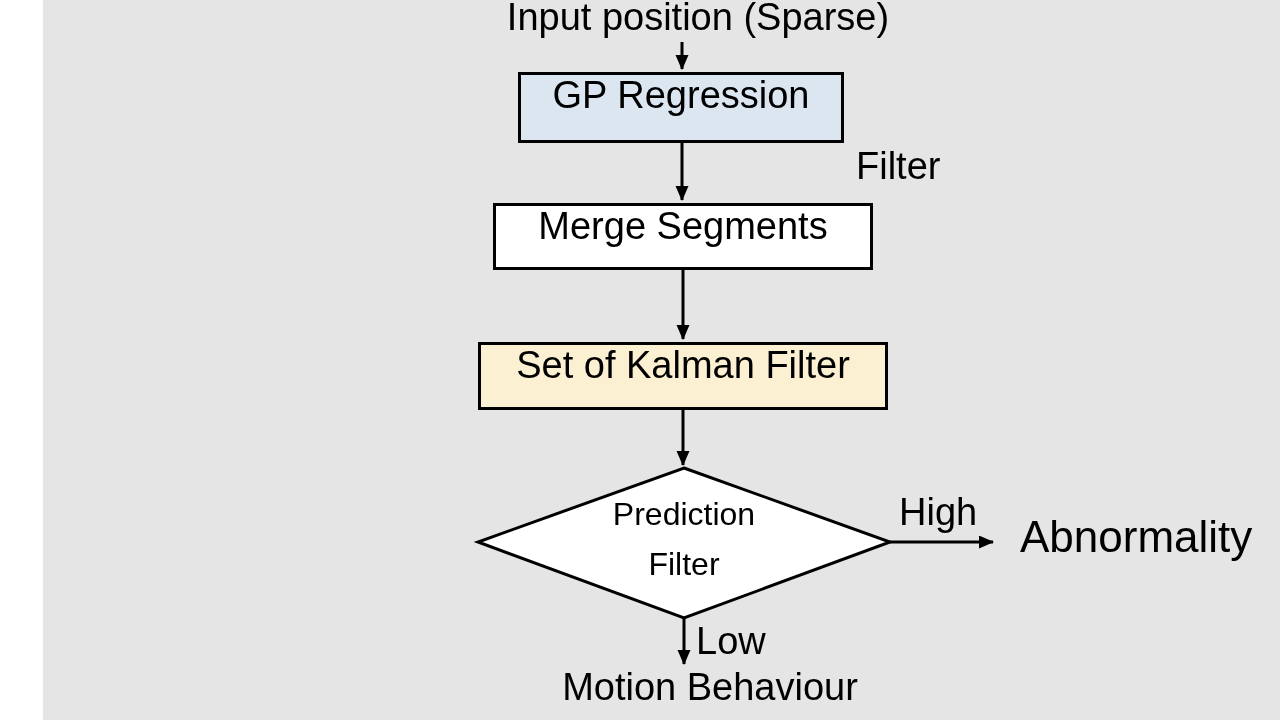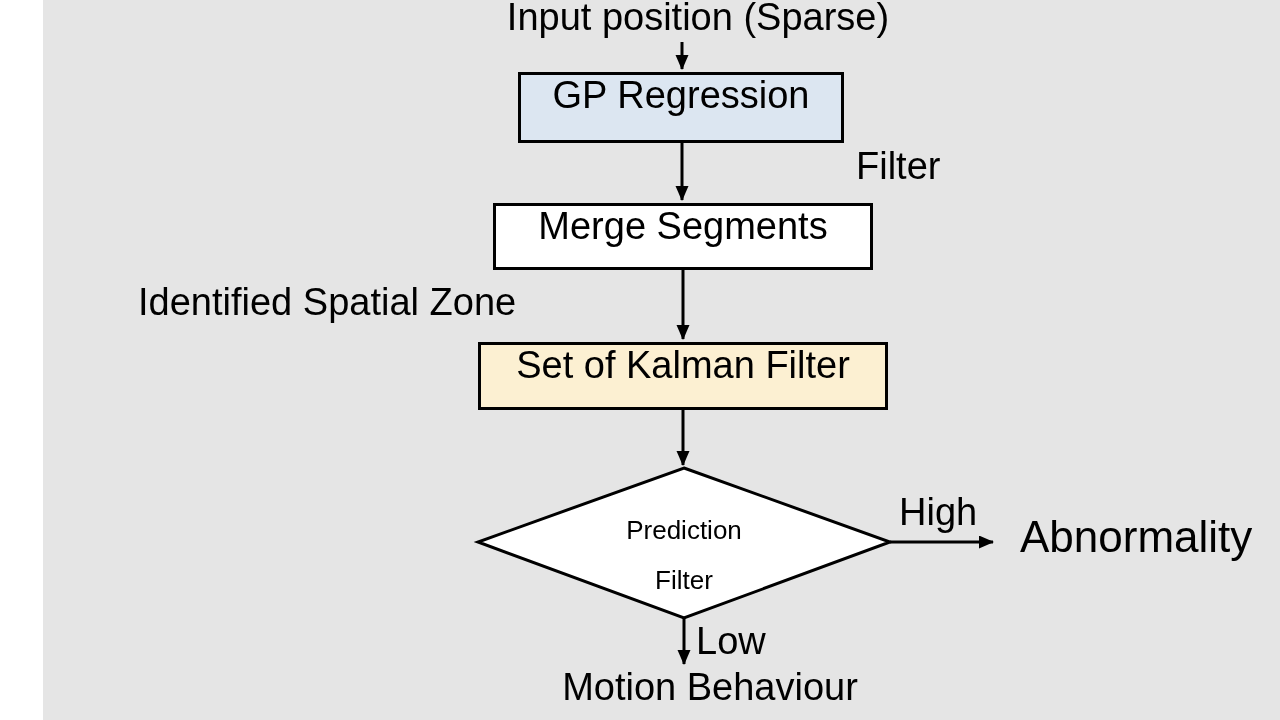--- a/index.html
+++ b/index.html
@@ -46,28 +46,28 @@
   }
   .label-input  { left: 395px; top: -5px;  width: 520px; text-align: center; }
   .label-motion { left: 813px; top: 144px; }
   .label-zone   { left: 95px;  top: 280px; }
   .label-high   { left: 856px; top: 490px; }
   .label-low    { left: 653px; top: 619px; }
   .label-normal { left: 407px; top: 665px; width: 520px; text-align: center; }
   .decision-text {
     position: absolute;
     left: 511px;
-    top: 480px;
+    top: 464px;
     width: 260px;
     height: 150px;
     display: flex;
     flex-direction: column;
     align-items: center;
     justify-content: center;
-    font-size: 26px;
+    font-size: 32px;
     line-height: 50px;
     text-align: center;
   }
   .outcome-abnormal {
     position: absolute;
     left: 977px;
     top: 512px;
     font-size: 44px;
     line-height: 50px;
     white-space: nowrap;
@@ -101,21 +101,20 @@
   <div class="node node-gp">
     <span>GP Regression</span>
   </div>
 
   <div class="label label-motion">Filter</div>
 
   <div class="node node-merge">
     <span>Merge Segments</span>
   </div>
 
-  <div class="label label-zone">Identified Spatial Zone</div>
 
   <div class="node node-kalman">
     <span>Set of Kalman Filter</span>
   </div>
 
   <div class="decision-text">
     <span>Prediction</span>
     <span>Filter</span>
   </div>
 

